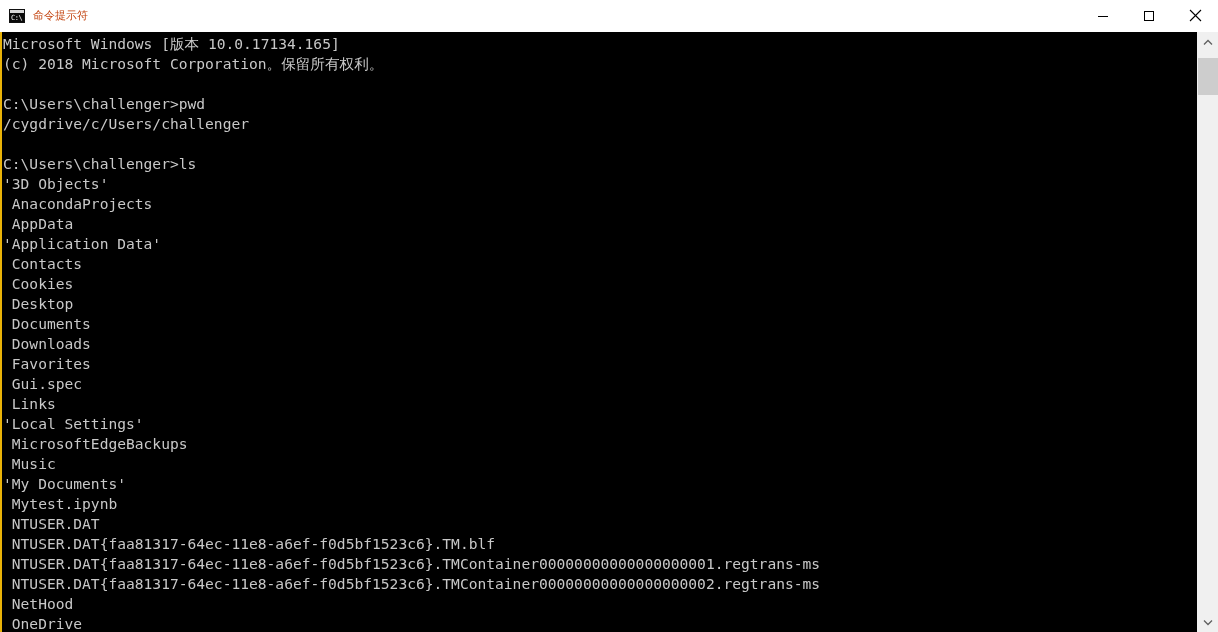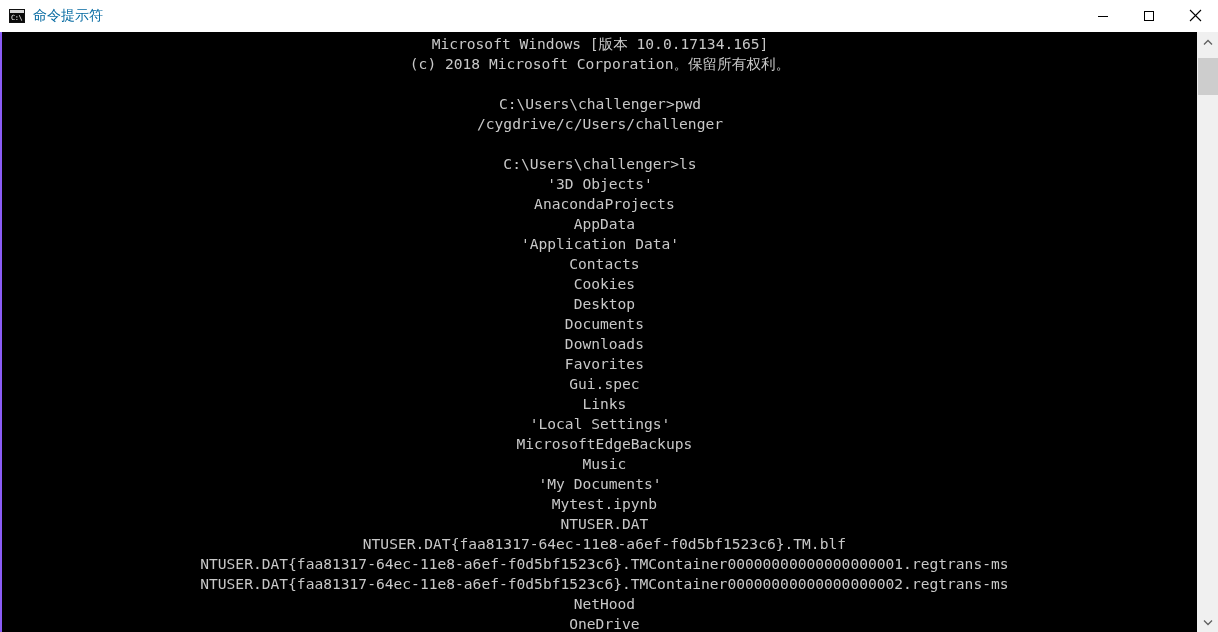--- a/index.html
+++ b/index.html
@@ -64,22 +64,22 @@
     bottom: 0;
     color: #f2f2f2;
     font-family: "DejaVu Sans Mono", monospace;
     font-size: 7px;
     line-height: 10px;
     letter-spacing: -0.5px;
     white-space: nowrap;
   }
   .title-text {
     font-family: "DejaVu Sans", sans-serif;
-    font-size: 14px;
-    color: #0369a1;
+    font-size: 11px;
+    color: #c2410c;
     line-height: 31px;
     white-space: nowrap;
   }
 
   .winctrls {
     position: absolute;
     top: 0;
     right: 0;
     height: 31px;
     display: flex;
@@ -92,25 +92,24 @@
     justify-content: center;
     background: transparent;
   }
   .wbtn svg { display: block; }
 
   
   .console-wrap {
     flex: 1 1 auto;
     position: relative;
     background: #000000;
-    border-left: 2px solid #8b5cf6;
-    box-sizing: border-box;
-    display: flex;
-    overflow: hidden;
-    text-align: center;
+    border-left: 2px solid #eab308;
+    box-sizing: border-box;
+    display: flex;
+    overflow: hidden;
   }
   .console {
     flex: 1 1 auto;
     background: #000000;
     position: relative;
     overflow: hidden;
     padding: 0;
   }
   .console pre {
     margin: 0;

